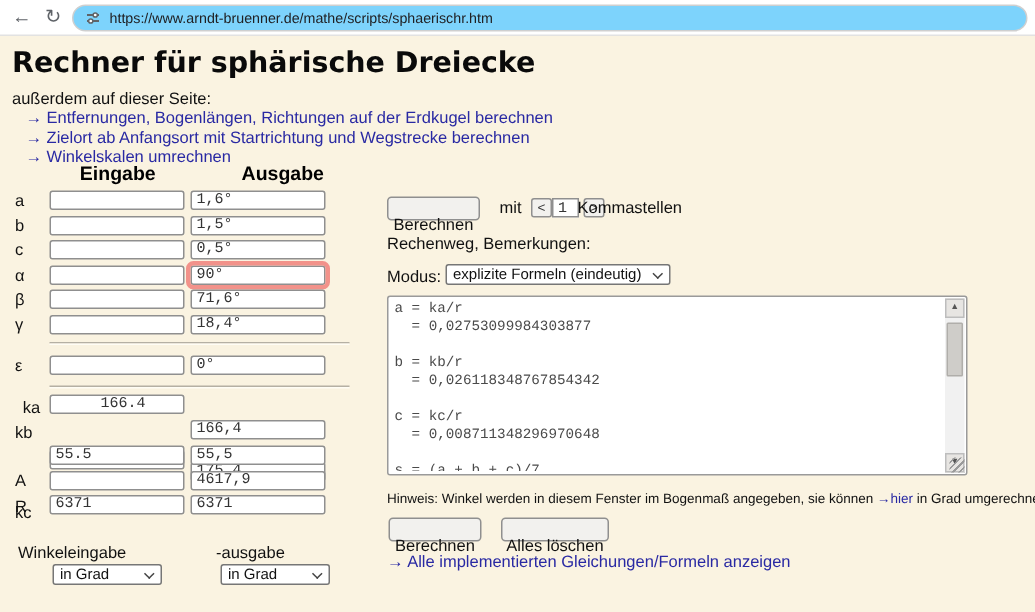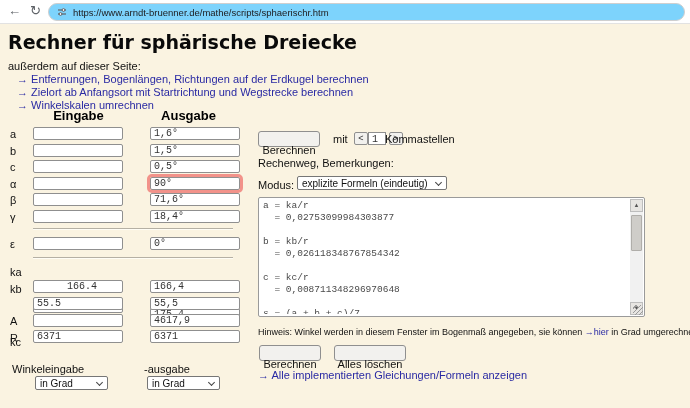--- a/index.html
+++ b/index.html
@@ -22,21 +22,21 @@
   .also { position:absolute; left:8px; top:60px; font-size:11px; color:#111; }
   .lnk { position:absolute; font-size:11px; color:#2929A3; cursor:pointer; white-space:nowrap; }
 
   
   .hdr { position:absolute; top:108px; width:97px; text-align:center; font-weight:bold; font-size:13px; color:#000000; }
   .rlabel { position:absolute; left:10px; width:22px; font-size:11px; color:#111; }
   .rin, .rout { position:absolute; height:13px; border:1px solid #8f8f8f; border-radius:2px; background:#fff;
                 font-family:"Liberation Mono","DejaVu Sans Mono",monospace; font-size:10px; color:#333;
                 padding:0 3px; line-height:11px; }
   .rin { left:33px; width:90px; }
-  .rout { left:150px; width:90px; }
+  .rout { left:127px; width:90px; }
   .hl { outline:3px solid #F2928A; border-radius:2px; }
   .hrline { position:absolute; left:33px; width:200px; height:0; border-top:1px solid #b5b0a4;
             border-bottom:1px solid #fffdf5; }
   .sel { position:absolute; height:14px; border:1px solid #767676; border-radius:2px; background:#fff;
          font-size:10px; color:#111; padding:1px 14px 0 4px; cursor:pointer; white-space:nowrap; overflow:hidden; }
   .chev { position:absolute; right:5px; top:3px; width:5px; height:5px;
           border-right:1.4px solid #444; border-bottom:1.4px solid #444; transform:rotate(45deg); }
 
   
   .btn { position:absolute; background:#f2f1ee; border:1px solid #8f8f8f; border-radius:3px;
@@ -126,27 +126,27 @@
 
   <div>
       <span class="rlabel" style="top:238px;">ε</span>
     <input class="rin" style="top: 237px;" value="">
     <input class="rout" style="top: 237px;" readonly="" value="0°">
     </div>
 
   <div class="hrline" style="top:257px;"></div>
 
   <div>
-      <span class="rlabel" style="top:266px;">ka</span>
+      <span class="rlabel" style="top:266px;text-align:center;">ka</span>
     <input class="rin" style="top: 264px; margin-top: 36px;" value="175.4">
     <input class="rout" style="top: 264px; margin-top: 44px;" readonly="" value="175,4">
     </div>
   <div>
       <span class="rlabel" style="top:283px;">kb</span>
-    <input class="rin" style="top: 280px; padding-left: 33px;" value="166.4">
+    <input class="rin" style="top: 263px; padding-left: 33px;" value="166.4">
     <input class="rout" style="top: 280px;" readonly="" value="166,4">
     </div>
   <div>
       <span class="rlabel" style="top:299px;margin-top:37px;">kc</span>
     <input class="rin" style="top: 297px;" value="55.5">
     <input class="rout" style="top: 297px;" readonly="" value="55,5">
     </div>
   <div>
       <span class="rlabel" style="top:315px;">A</span>
     <input class="rin" style="top: 314px;" value="">

